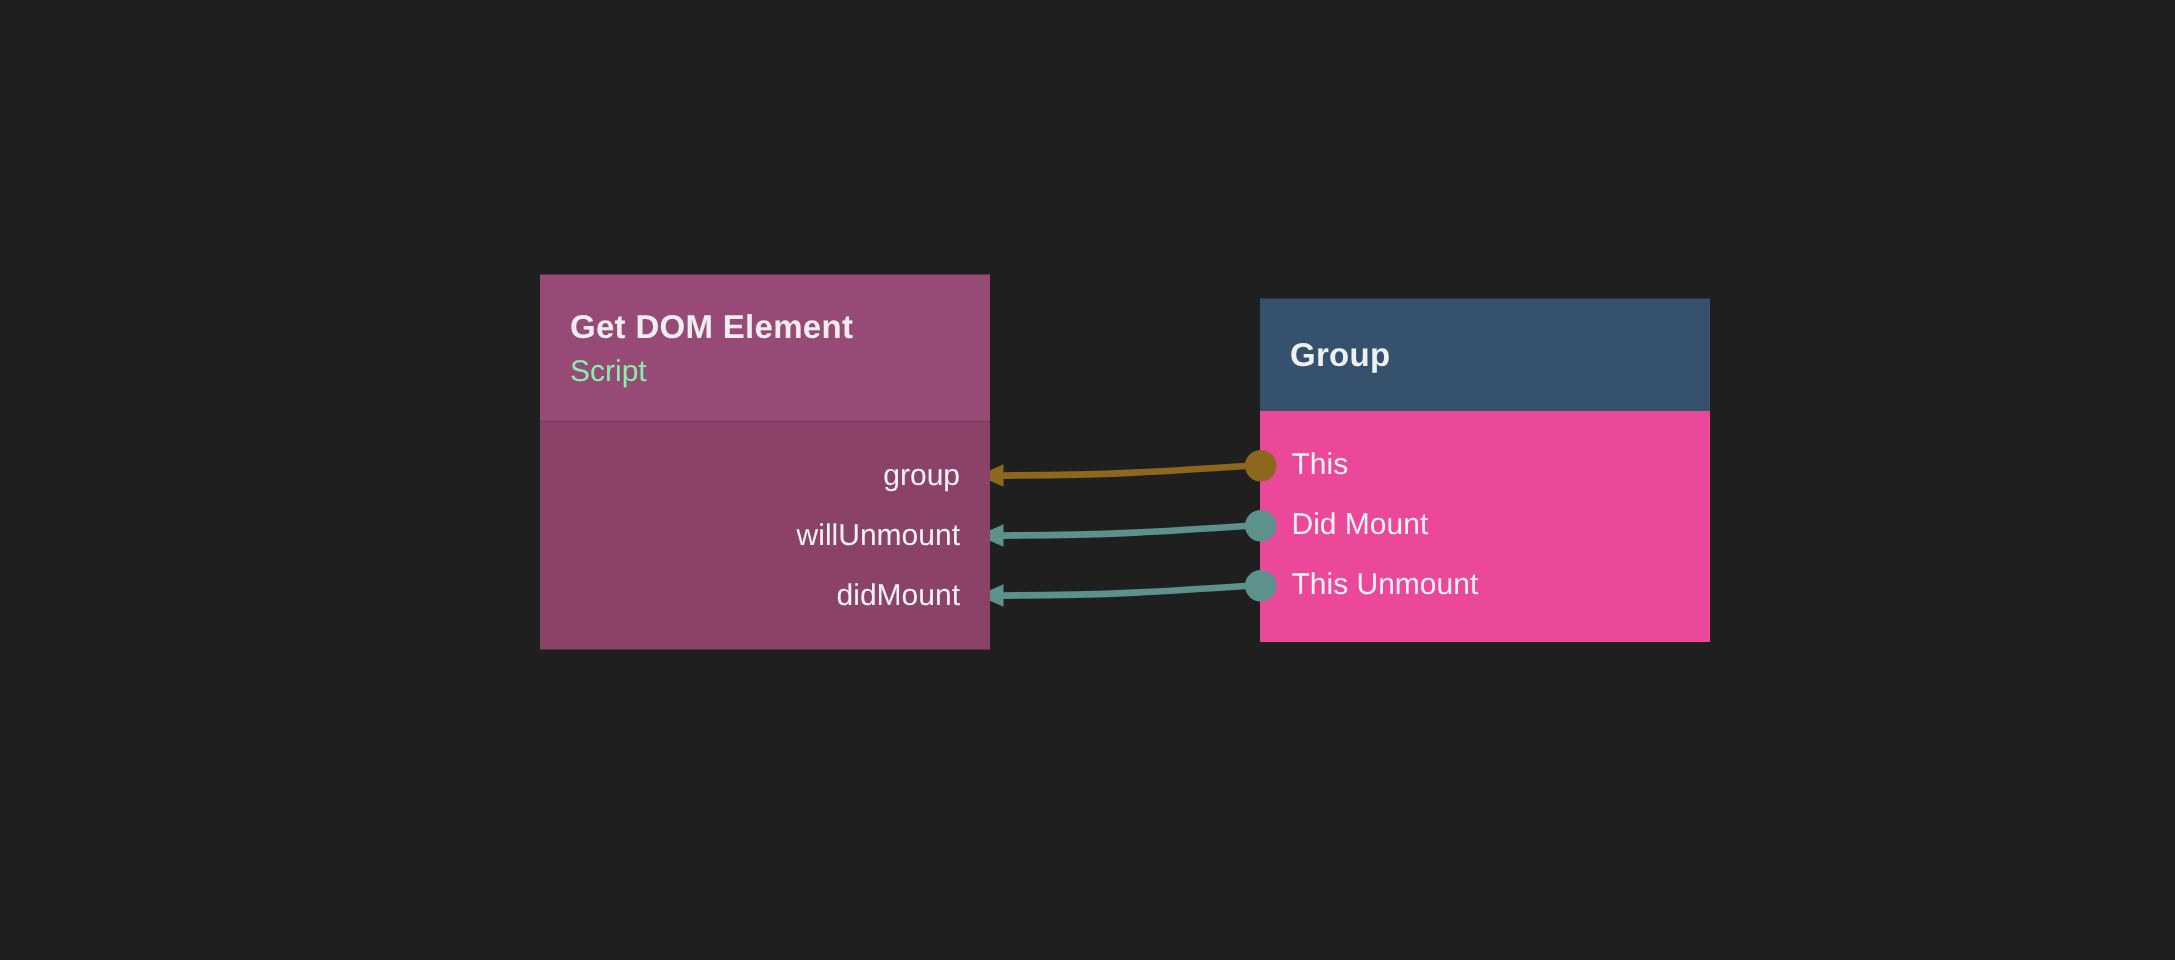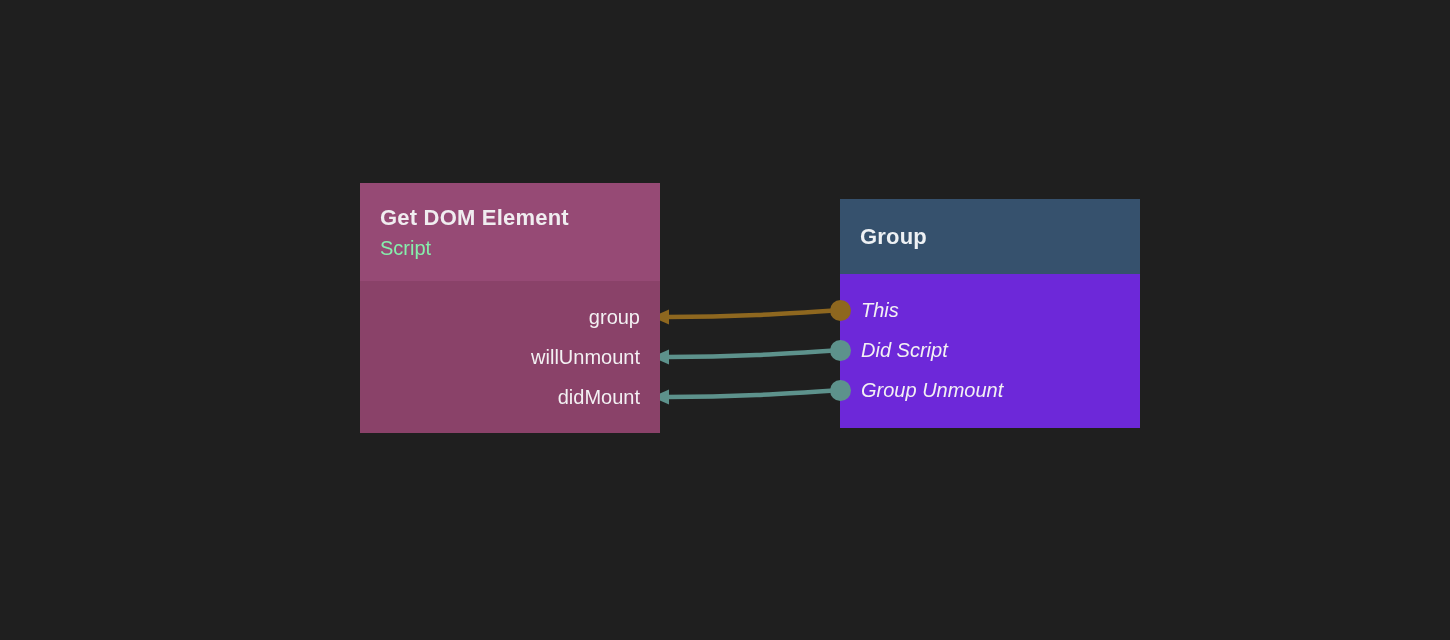--- a/index.html
+++ b/index.html
@@ -107,29 +107,29 @@
       <div class="port-row align-right">
         <span class="port-label">didMount</span>
       </div>
     </div>
   </div>
 
   <div class="node" style="left: 840px; top: 199px; width: 300px; height: 229px;">
     <div class="node-header title-only" style="background: rgb(54, 81, 109); height: 75px;">
       <div class="node-title" style="color: rgb(238, 241, 244);">Group</div>
     </div>
-    <div class="node-body" style="background: #6d28d9; height: 154px; font-style: italic;">
+    <div class="node-body" style="background: #ec4899; height: 154px;">
       <div class="port-row align-left">
         <span class="port-dot" style="background: rgb(142, 103, 31);"></span>
         <span class="port-label">This</span>
       </div>
       <div class="port-row align-left">
         <span class="port-dot" style="background: rgb(93, 146, 140);"></span>
-        <span class="port-label">Did Script</span>
+        <span class="port-label">Did Mount</span>
       </div>
       <div class="port-row align-left">
         <span class="port-dot" style="background: rgb(93, 146, 140);"></span>
-        <span class="port-label">Group Unmount</span>
+        <span class="port-label">This Unmount</span>
       </div>
     </div>
   </div>
 
 </div>
 
 </body></html>

